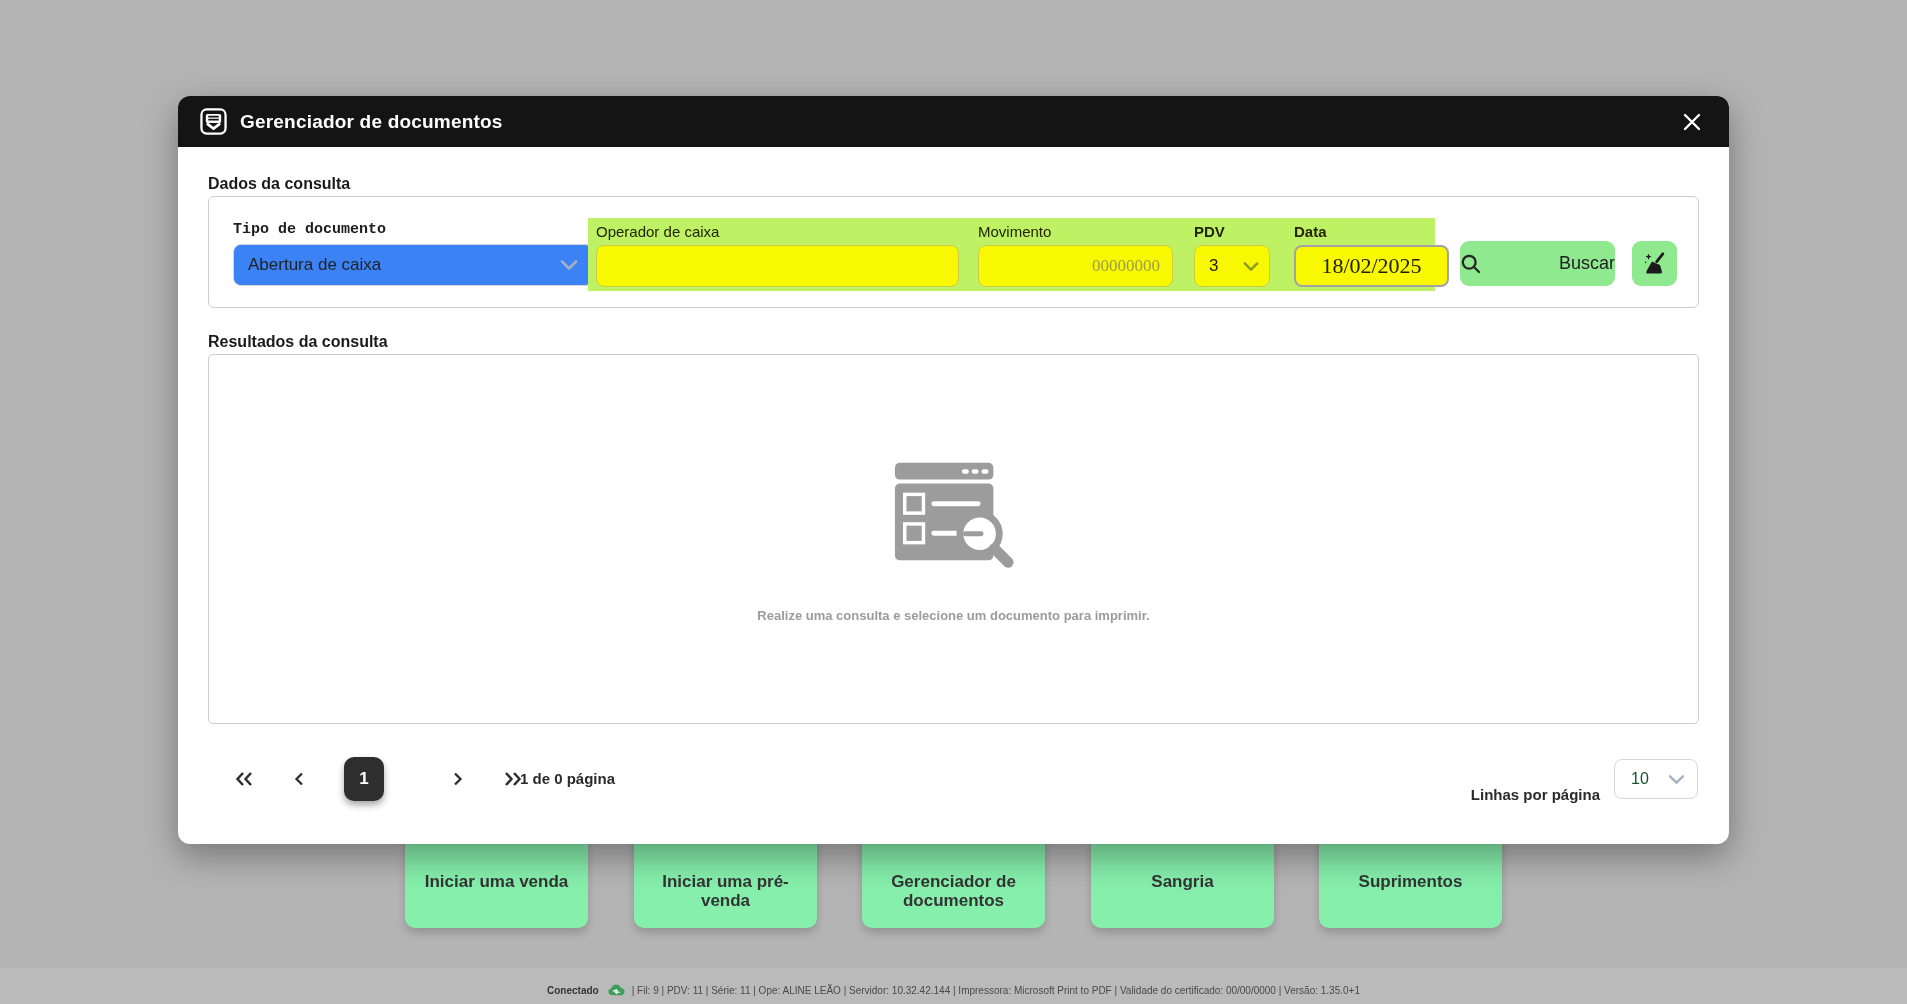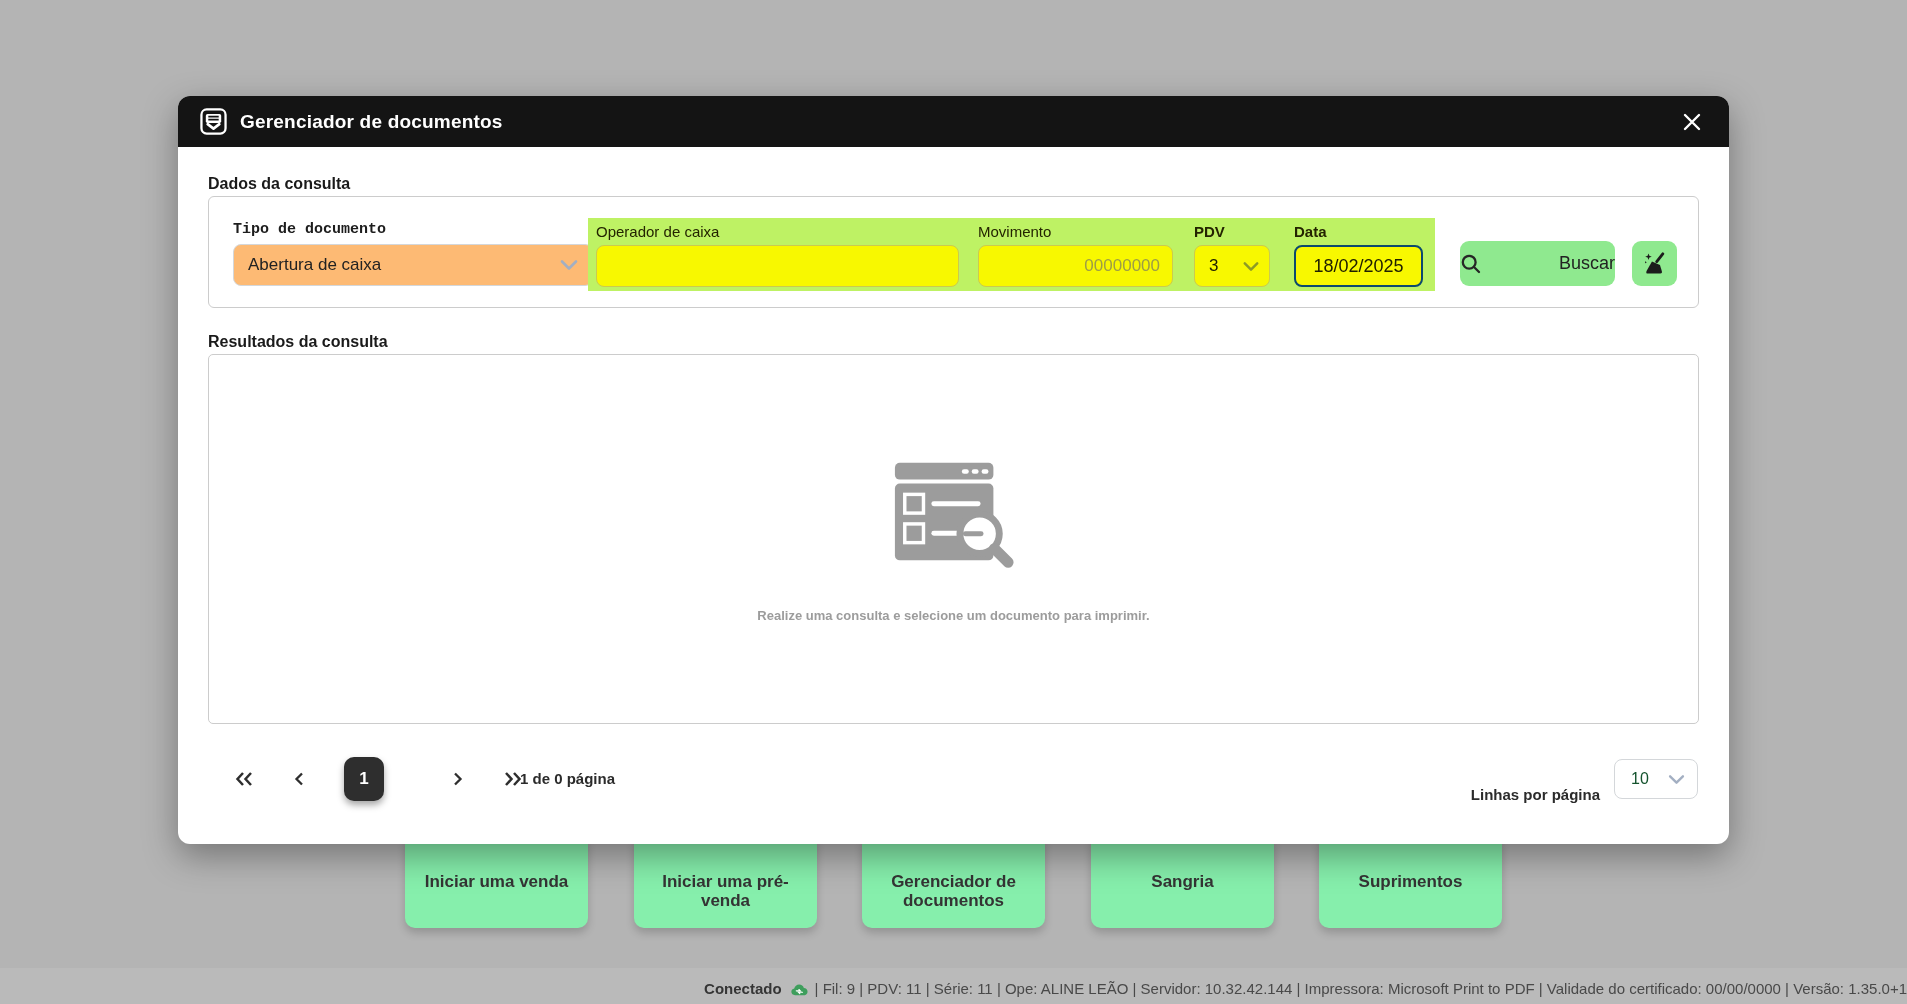--- a/index.html
+++ b/index.html
@@ -6,21 +6,21 @@
   html, body { width: 1907px; height: 1004px; overflow: hidden; }
   body { font-family: "Liberation Sans", sans-serif; background: #b4b4b4; }
   .stage { position: relative; width: 1907px; height: 1004px; background: #b4b4b4; overflow: hidden; }
 
   
   .app-footer { position: absolute; left: 0; right: 0; bottom: 0; height: 36px; background: #bababa; }
   .bg-card { position: absolute; top: 832px; width: 183px; height: 96px; background: #86efac;
              border-radius: 10px; box-shadow: 0 5px 9px rgba(0,0,0,0.18); text-align: center; }
   .bg-card .bg-card-label { display: block; padding: 40px 10px 0 10px; font-size: 17px; font-weight: 700;
              color: #343434; line-height: 19px; }
-  .statusbar { position: absolute; left: 0; right: 0; bottom: 7px; text-align: right; font-size: 15px;
+  .statusbar { position: absolute; left: 0; right: 0; bottom: 7px; text-align: center; font-size: 10px;
              color: #494949; white-space: nowrap; }
   .statusbar .conn { font-weight: 700; color: #353535; margin-right: 8px; }
   .statusbar svg { vertical-align: -3px; margin-right: 6px; }
 
   
   .modal { position: absolute; left: 178px; top: 96px; width: 1551px; height: 748px; background: #ffffff;
            border-radius: 12px; box-shadow: 0 12px 34px rgba(0,0,0,0.35); }
   .modal-header { position: absolute; left: 0; top: 0; right: 0; height: 51px; background: #141414;
            border-radius: 12px 12px 0 0; display: flex; align-items: center; padding: 0 22px; }
   .modal-title { color: #ffffff; font-size: 19px; font-weight: 700; margin-left: 13px; letter-spacing: 0.2px; }
@@ -30,38 +30,38 @@
   .section-title { position: absolute; left: 30px; font-size: 16px; font-weight: 700; color: #1a1a1a; }
   .query-title { top: 79px; }
   .results-title { top: 237px; }
 
   .form-box { position: absolute; left: 30px; top: 100px; width: 1491px; height: 112px;
               border: 1px solid #cccccc; border-radius: 6px; }
   .field-label { font-size: 15px; color: #1d1d1d; display: block; font-family: Liberation Mono, monospace; }
   .bold { font-weight: 700; }
 
   .tipo-group { position: absolute; left: 24px; top: 24px; }
-  .tipo-control { margin-top: 6px; width: 360px; height: 42px; background: #fdba74; border: 1px solid #d4d7da;
+  .tipo-control { margin-top: 6px; width: 360px; height: 42px; background: #3b82f6; border: 1px solid #d4d7da;
               border-radius: 8px; display: flex; align-items: center; padding: 0 14px; cursor: pointer; }
   .tipo-control .control-value { font-size: 17px; color: #222; flex: 1; }
 
   .yellow-block { position: absolute; left: 379px; top: 21px; width: 847px; height: 73px; background: #bef264; }
   .y-group { position: absolute; top: 5px; }
   .y-label { font-size: 15px; color: #242400; }
   .y-input { margin-top: 4px; height: 42px; background: #f8f800; border: 1.5px solid #cbcb4e; border-radius: 8px;
-             font-family: Liberation Sans, sans-serif; font-size: 17px; color: #202000; padding: 0 12px; outline: none; display: block; }
+             font-family: Liberation Serif, serif; font-size: 17px; color: #202000; padding: 0 12px; outline: none; display: block; }
   .y-input::placeholder { color: #9d9d45; }
   .operador-group { left: 8px; }  .operador-group .y-input { width: 363px; }
   .movimento-group { left: 390px; } .movimento-group .y-input { width: 195px; text-align: right; }
   .pdv-group { left: 606px; }
   .pdv-control { margin-top: 4px; width: 76px; height: 42px; background: #f8f800; border: 1.5px solid #cbcb4e;
              border-radius: 8px; display: flex; align-items: center; padding: 0 10px 0 14px; cursor: pointer; }
   .pdv-control .control-value { font-size: 17px; color: #1c1c00; flex: 1; }
   .data-group { left: 706px; }
-  .data-group .y-input { width: 129px; text-align: center; border: 2px solid #0c4a6e; font-size: 18px; }
+  .data-group .y-input { width: 155px; text-align: center; border: 2px solid #a3a3a3; font-size: 22px; }
 
   .buscar-btn { position: absolute; left: 1251px; top: 44px; width: 155px; height: 45px; background: #8fe98f;
              border: none; border-radius: 9px; display: flex; align-items: center; justify-content: space-between;
              gap: 10px; cursor: pointer; }
   .buscar-btn span { font-size: 18px; color: #222222; font-family: "Liberation Sans", sans-serif; }
   .clear-btn { position: absolute; left: 1423px; top: 44px; width: 45px; height: 45px; background: #8fe98f;
              border: none; border-radius: 9px; display: flex; align-items: center; justify-content: center; cursor: pointer; }
 
   .results-box { position: absolute; left: 30px; top: 258px; width: 1491px; height: 370px;
              border: 1px solid #cccccc; border-radius: 5px; display: flex; flex-direction: column;

